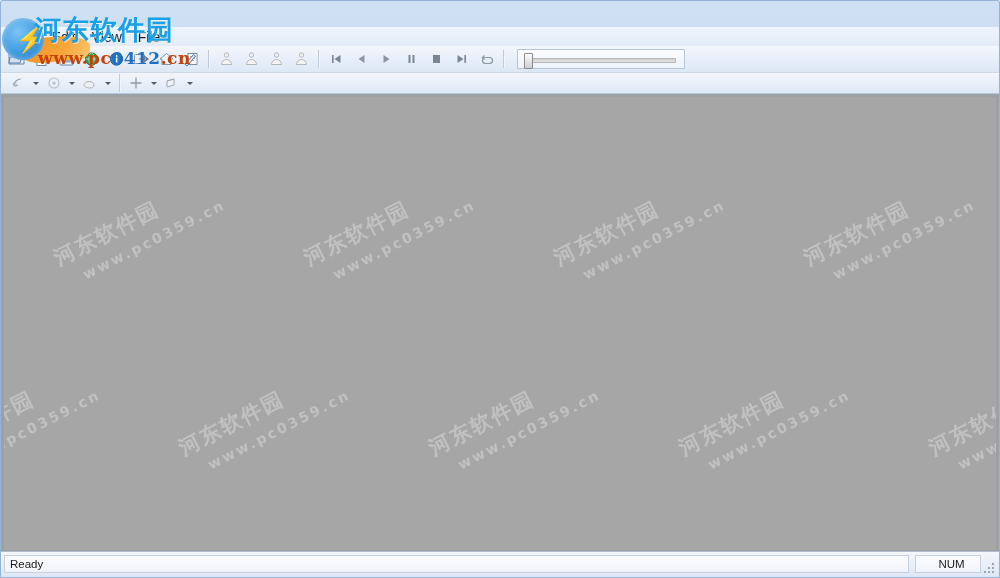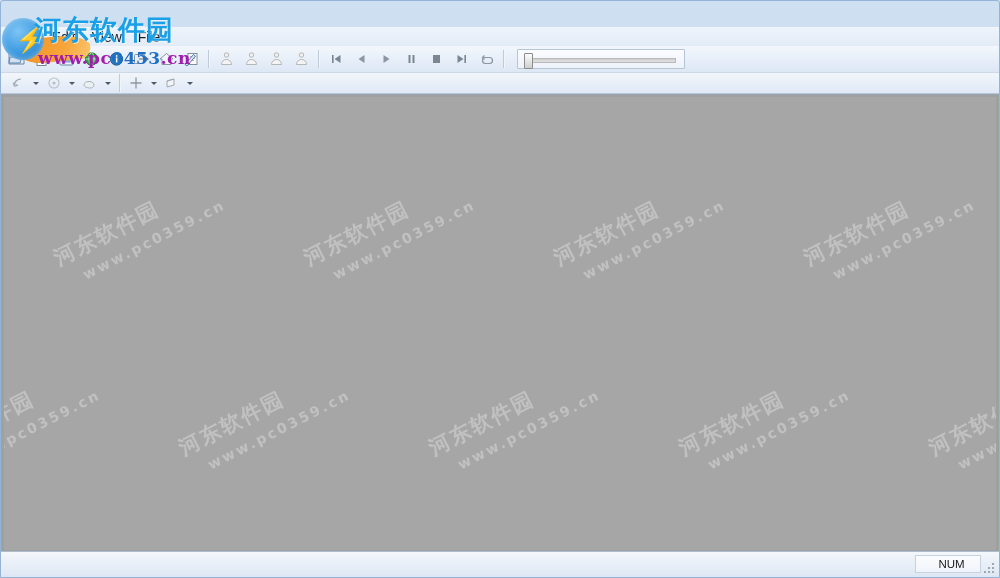--- a/index.html
+++ b/index.html
@@ -346,21 +346,21 @@
   #logo-url-text {
     position: absolute;
     left: 38px; top: 48px;
     z-index: 41;
     font-size: 17px;
     font-weight: bold;
     font-family: "DejaVu Serif", serif;
     letter-spacing: 0.5px;
     white-space: nowrap;
   }
-  #logo-url-text .g { color: #a21caf; }
+  #logo-url-text .g { color: #c2410c; }
   #logo-url-text .b { color: #1f6fc4; }
 
   
   #statusbar {
     position: absolute;
     left: 1px; top: 551px;
     width: 998px;
     height: 26px;
     background: linear-gradient(180deg, #f4f7fb 0%, #eaf0f8 40%, #dde7f3 100%);
     border-top: 1px solid #aebccd;
@@ -665,24 +665,25 @@
       </div>
     </div>
   </div>
 
   <div id="logo-swoosh" class="wm-chrome"></div>
   <div id="logo-badge" class="wm-chrome">
     <span class="bolt">⚡</span>
   </div>
   <div id="logo-cn-text" class="wm-chrome">河东软件园</div>
   <div id="logo-url-text" class="wm-chrome">
-    <span class="g">www.pc</span><span class="b">0453</span><span class="g">.cn</span>
+    <span class="g">www.pc</span><span class="b">0412</span><span class="g">.cn</span>
   </div>
 
   <div id="statusbar">
+    <div class="status-pane" id="status-ready">Ready</div>
     <div class="status-pane" id="status-num">NUM</div>
     <svg id="resize-grip" viewBox="0 0 13 13">
       <g fill="#9aa7b5">
         <rect x="9" y="2" width="2" height="2"></rect>
         <rect x="9" y="6" width="2" height="2"></rect>
           <rect x="5" y="6" width="2" height="2"></rect>
         <rect x="9" y="10" width="2" height="2"></rect>
           <rect x="5" y="10" width="2" height="2"></rect>
           <rect x="1" y="10" width="2" height="2"></rect>
       </g>

